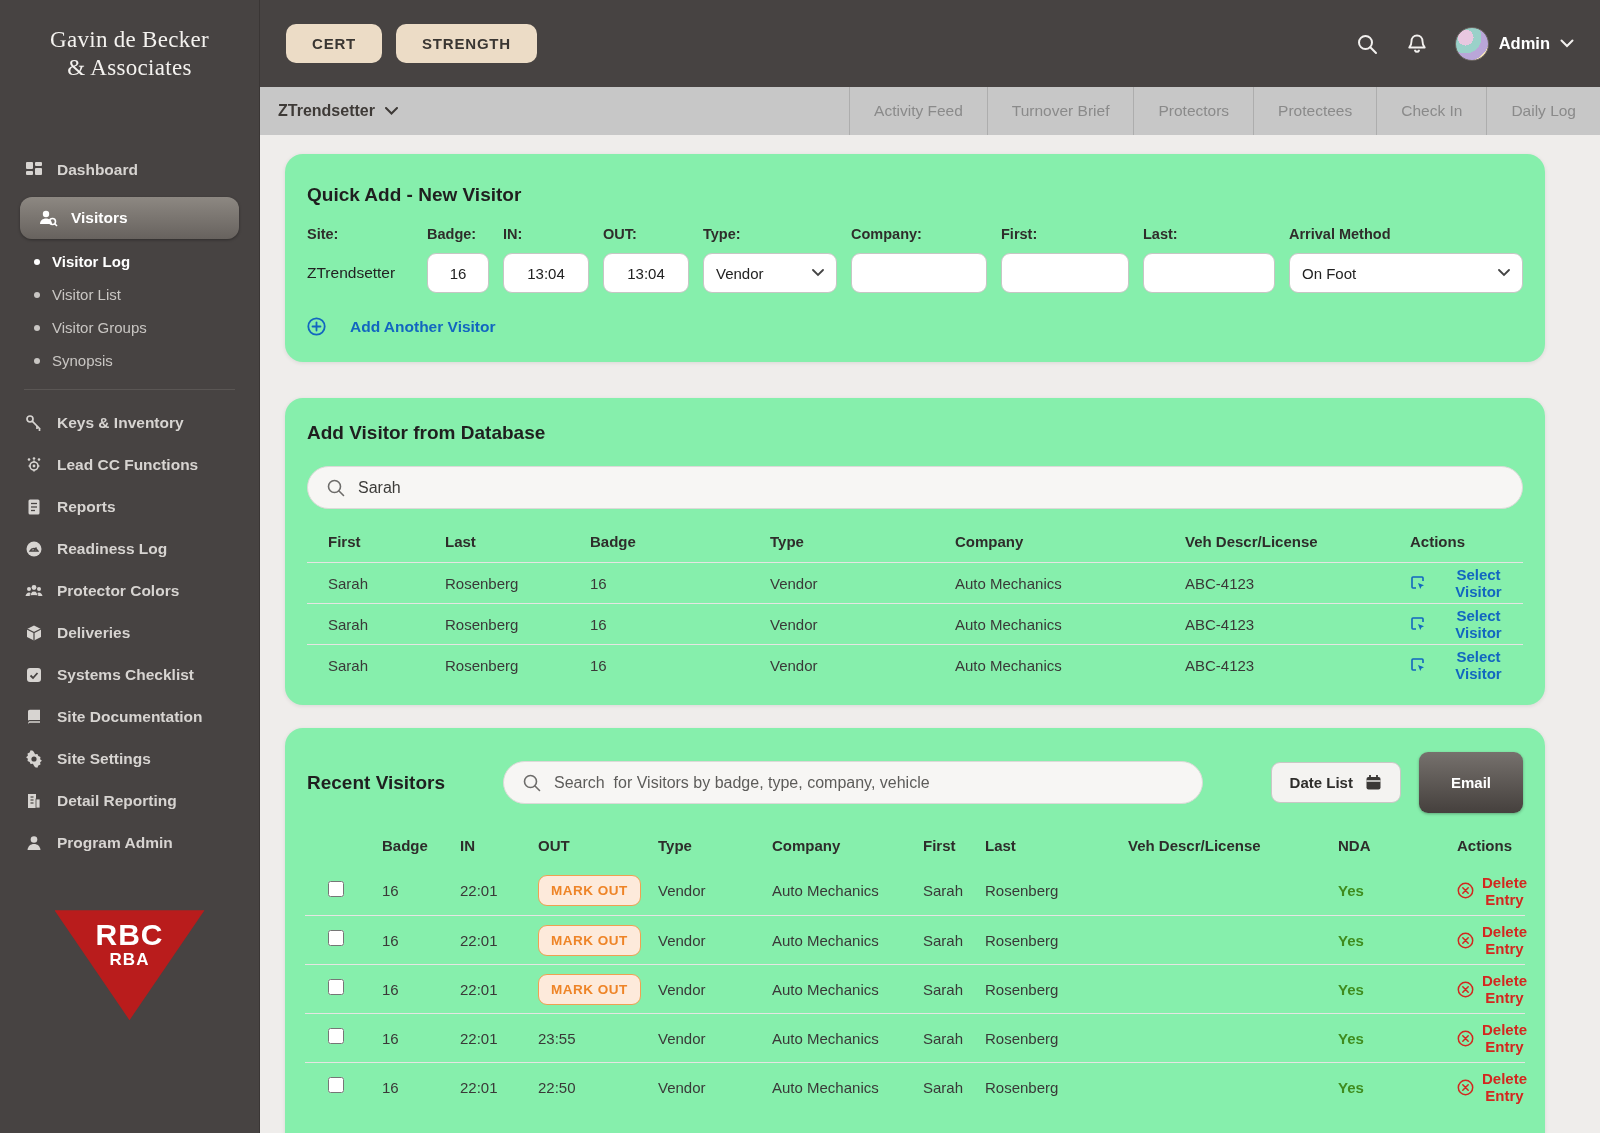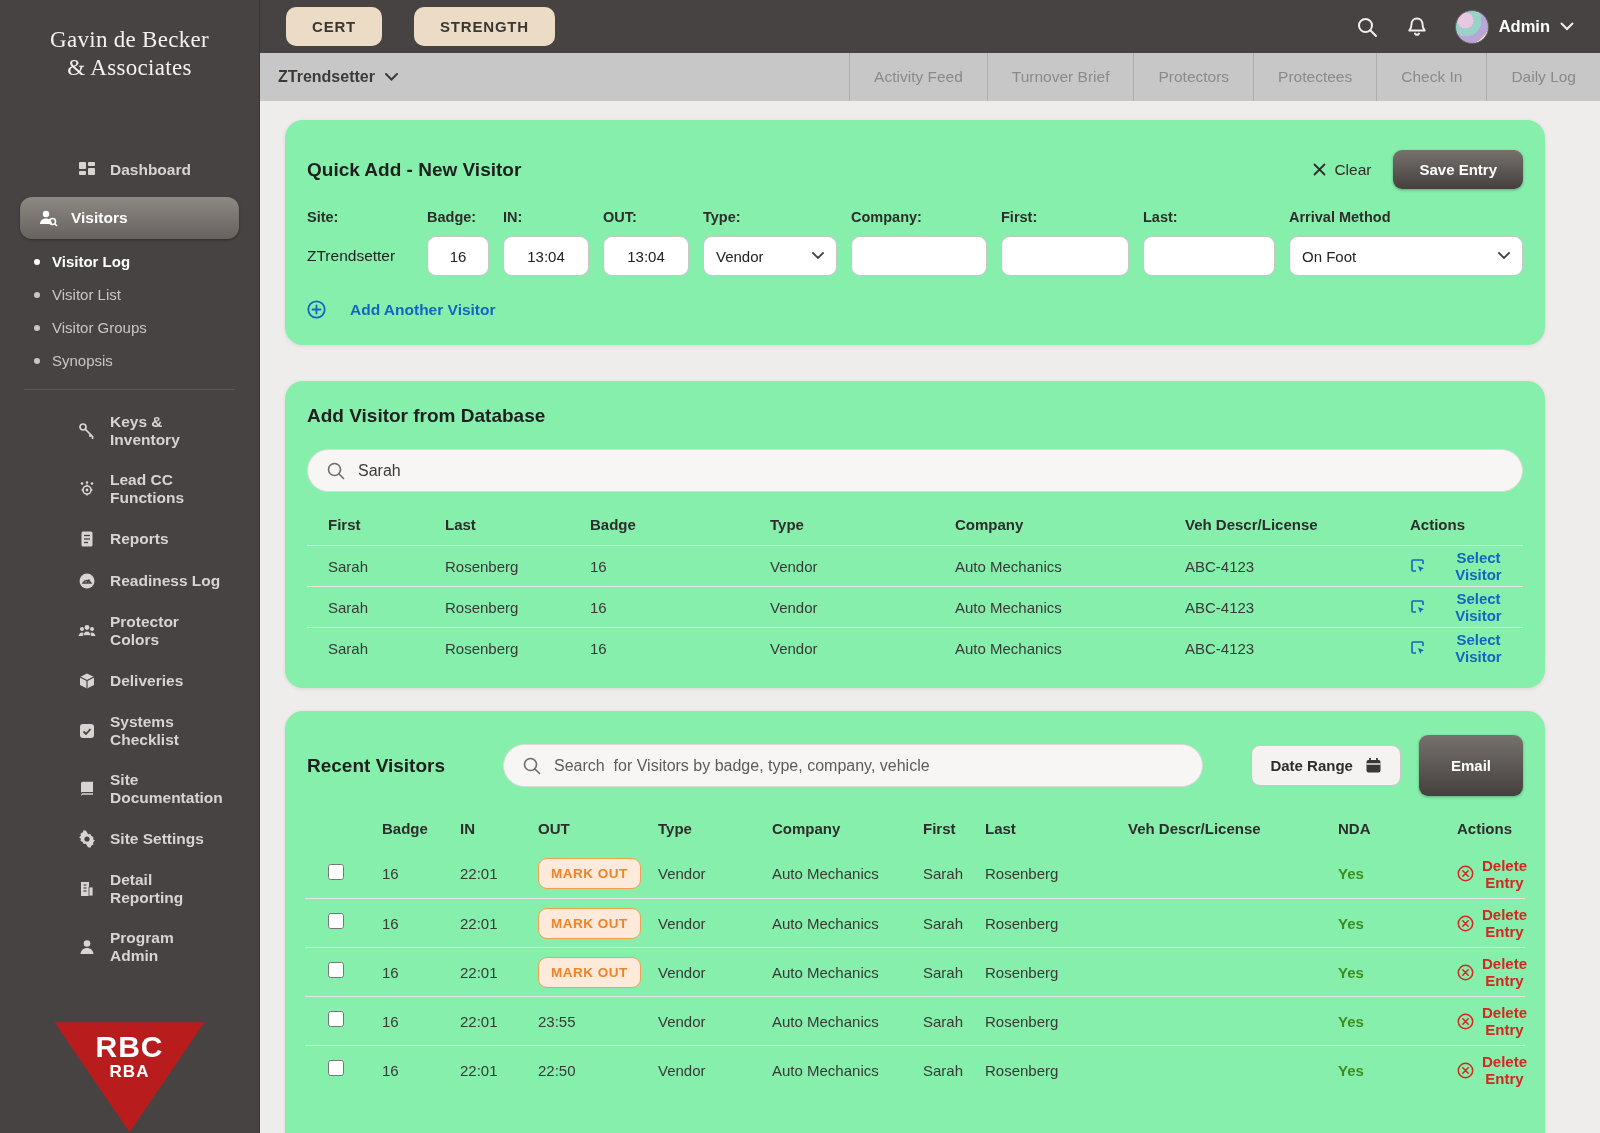--- a/index.html
+++ b/index.html
@@ -15,21 +15,21 @@
     width:260px; height:1133px; background:#474342; flex-shrink:0;
     display:flex; flex-direction:column; border-right:1px solid #3a3635;
   }
   .logo {
     font-family:"Liberation Serif", serif; color:#f4f2ef; text-align:center;
     font-size:23px; line-height:1.2; padding:26px 10px 10px 10px; letter-spacing:.3px;
   }
   .nav { margin-top:58px; }
   .nav-item {
     display:flex; align-items:center; gap:13px; color:#d7d4d1;
-    font-size:15.5px; font-weight:600; padding:11px 37px; cursor:default;margin-left:40px;
+    font-size:15.5px; font-weight:600; padding:11px 24px; cursor:default;
   }
   .nav-item .ic { width:20px; height:20px; display:inline-flex; align-items:center; justify-content:center; flex-shrink:0; }
   .nav-item.active-pill {
     margin:6px 20px; padding:11px 18px; border-radius:12px;
     background:linear-gradient(#8d8882,#67625e); color:#ffffff;
     box-shadow:0 1px 3px rgba(0,0,0,.35);
   }
   .subnav-list { margin:4px 0 8px 0; }
   .sub-item {
     display:flex; align-items:center; gap:12px; padding:8px 24px 8px 34px;
@@ -44,22 +44,22 @@
     width:150px; height:110px; background:#b91c1c;
     clip-path:polygon(0 0, 100% 0, 50% 100%);
     display:flex; flex-direction:column; align-items:center; color:#fff;
   }
   .rbc-main { font-size:30px; font-weight:700; letter-spacing:1px; margin-top:10px; line-height:1; }
   .rbc-sub { font-size:17px; font-weight:700; letter-spacing:1px; line-height:1.2; }
 
   
   .main-col { flex:1; display:flex; flex-direction:column; min-width:0; }
   .topbar {
-    height:53px; background:#474342; display:flex; align-items:center;
-    padding:0 26px; gap:32px; flex-shrink:0;
+    height:87px; background:#474342; display:flex; align-items:center;
+    padding:0 26px; gap:14px; flex-shrink:0;
   }
   .pill-btn {
     background:#ecdcc6; color:#3a3632; border:none; border-radius:10px;
     font-family:"Liberation Sans", sans-serif;
     font-size:15px; font-weight:700; letter-spacing:.8px; padding:11px 26px; cursor:pointer;
   }
   .topbar-right { margin-left:auto; display:flex; align-items:center; gap:26px; }
   .top-ic { width:24px; height:24px; display:inline-flex; cursor:pointer; }
   .avatar {
     width:34px; height:34px; border-radius:50%;
@@ -418,31 +418,20 @@
         <div class="tab">Check In</div>
         <div class="tab">Daily Log</div>
       </div>
     </div>
 
     <main class="content">
 
       <section class="panel">
         <div class="qa-head">
           <h2 class="panel-title">Quick Add - New Visitor</h2>
-          <div class="qa-actions">
-            <button class="clear-btn">
-              <span>
-                <svg width="13" height="13" viewBox="0 0 13 13">
-                    <path d="M1.5 1.5l10 10M11.5 1.5l-10 10" stroke="#2f2d2b" stroke-width="1.8" stroke-linecap="round"></path>
-                  </svg>
-              </span>
-              <span>Clear</span>
-            </button>
-            <button class="dark-btn">Save Entry</button>
-          </div>
         </div>
 
         <div class="qa-fields">
           <div class="f-group g-site">
             <span class="f-label">Site:</span>
             <span class="site-val">ZTrendsetter</span>
           </div>
           <div class="f-group g-badge">
             <span class="f-label">Badge:</span>
             <input class="f-input center" value="16" style="">
@@ -589,21 +578,21 @@
           <div class="search-pill recent-search">
             <span>
               <svg width="20" height="20" viewBox="0 0 20 20">
                   <circle cx="8.5" cy="8.5" r="6" fill="none" stroke="#6d6c6a" stroke-width="1.6"></circle>
                   <line x1="13" y1="13" x2="17.5" y2="17.5" stroke="#6d6c6a" stroke-width="1.6" stroke-linecap="round"></line>
                 </svg>
             </span>
             <input placeholder="Search  for Visitors by badge, type, company, vehicle" style="">
           </div>
           <button class="daterange-btn">
-            <span>Date Range</span>
+            <span>Date List</span>
             <span>
               <svg width="17" height="17" viewBox="0 0 17 17">
                   <rect x="1.5" y="3" width="14" height="12.5" rx="2" fill="#3a3836"></rect>
                   <line x1="5" y1="1" x2="5" y2="4.5" stroke="#3a3836" stroke-width="1.8"></line>
                   <line x1="12" y1="1" x2="12" y2="4.5" stroke="#3a3836" stroke-width="1.8"></line>
                   <line x1="1.5" y1="7" x2="15.5" y2="7" stroke="#f4f3f1" stroke-width="1.4"></line>
                 </svg>
             </span>
           </button>
           <button class="dark-btn email-btn">Email</button>

